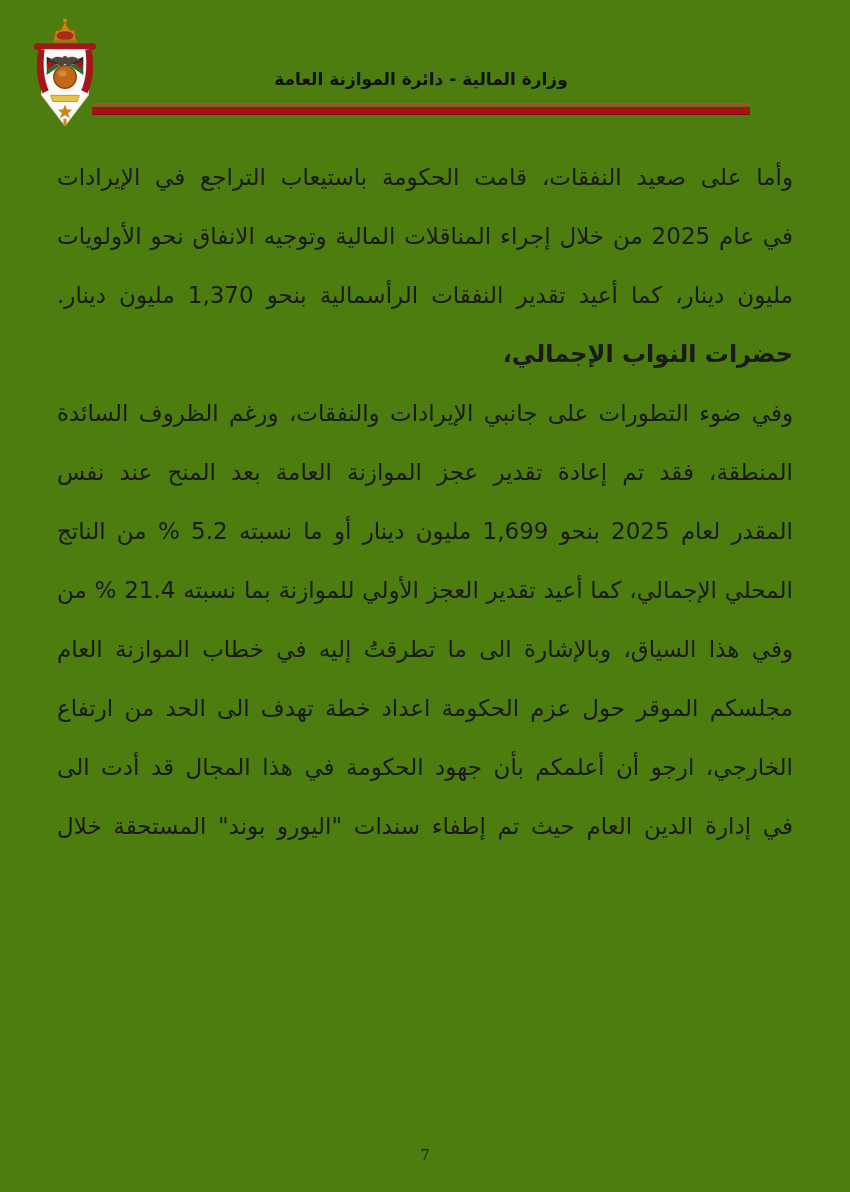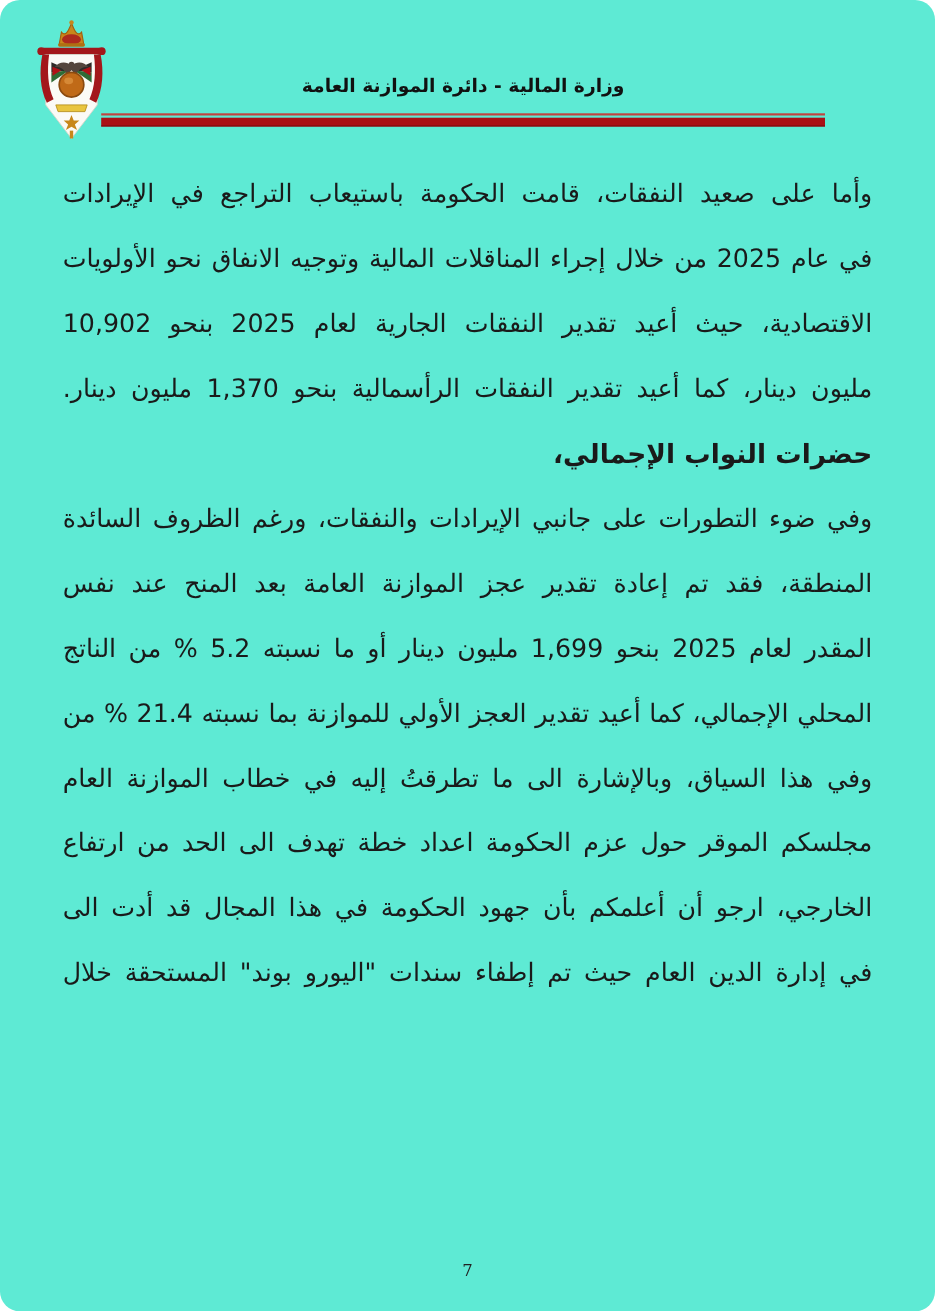--- a/index.html
+++ b/index.html
@@ -4,21 +4,21 @@
 <style>
   html, body { margin: 0; padding: 0; }
   body {
     width: 850px; height: 1192px;
     background: #ffffff;
     font-family: "DejaVu Sans", sans-serif;
     color: #1a1a1a;
     position: relative;
     overflow: hidden;
   }
-  .page { position: absolute; inset: 0; background: #5eead4; border-radius: 18px; }
+  .page { position: absolute; inset: 0; background: #4d7c0f; }
 
   
   .emblem {
     position: absolute; left: 26px; top: 18px;
     width: 78px; height: 114px;
   }
   .header-title {
     position: absolute; left: 92px; top: 64px; width: 658px;
     text-align: center;
     font-weight: bold;
@@ -118,21 +118,20 @@
     </svg>
   </div>
 
   <div class="header-title">وزارة المالية - دائرة الموازنة العامة</div>
   <div class="rule-thin"></div>
   <div class="rule-thick"></div>
 
   <div class="content">
     <div class="line fill">وأما على صعيد النفقات، قامت الحكومة باستيعاب التراجع في الإيرادات المحلية</div>
     <div class="line fill">في عام 2025 من خلال إجراء المناقلات المالية وتوجيه الانفاق نحو الأولويات</div>
-    <div class="line fill">الاقتصادية، حيث أعيد تقدير النفقات الجارية لعام 2025 بنحو 10,902</div>
     <div class="line fill">مليون دينار، كما أعيد تقدير النفقات الرأسمالية بنحو 1,370 مليون دينار.</div>
     <div class="line heading">حضرات النواب الإجمالي،</div>
     <div class="line fill">وفي ضوء التطورات على جانبي الإيرادات والنفقات، ورغم الظروف السائدة في</div>
     <div class="line fill">المنطقة، فقد تم إعادة تقدير عجز الموازنة العامة بعد المنح عند نفس المستوى</div>
     <div class="line fill">المقدر لعام 2025 بنحو 1,699 مليون دينار أو ما نسبته 5.2 % من الناتج</div>
     <div class="line fill">المحلي الإجمالي، كما أعيد تقدير العجز الأولي للموازنة بما نسبته 21.4 % من</div>
     <div class="line fill">وفي هذا السياق، وبالإشارة الى ما تطرقتُ إليه في خطاب الموازنة العام الماضي أمام</div>
     <div class="line fill">مجلسكم الموقر حول عزم الحكومة اعداد خطة تهدف الى الحد من ارتفاع كلف خدمة الدين</div>
     <div class="line fill">الخارجي، ارجو أن أعلمكم بأن جهود الحكومة في هذا المجال قد أدت الى تطورات إيجابية</div>
     <div class="line fill">في إدارة الدين العام حيث تم إطفاء سندات "اليورو بوند" المستحقة خلال شهر حزيران بقيمة</div>

